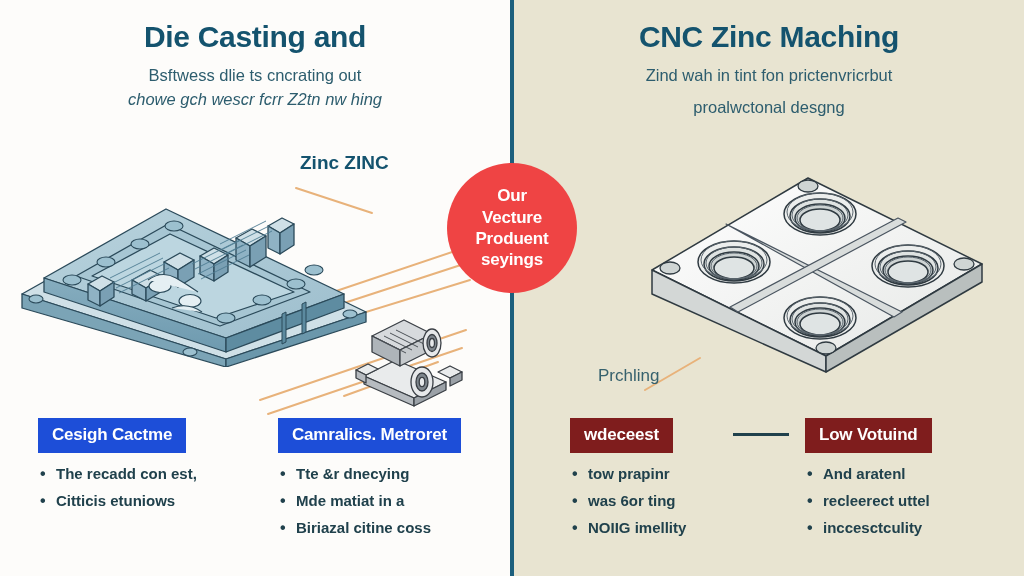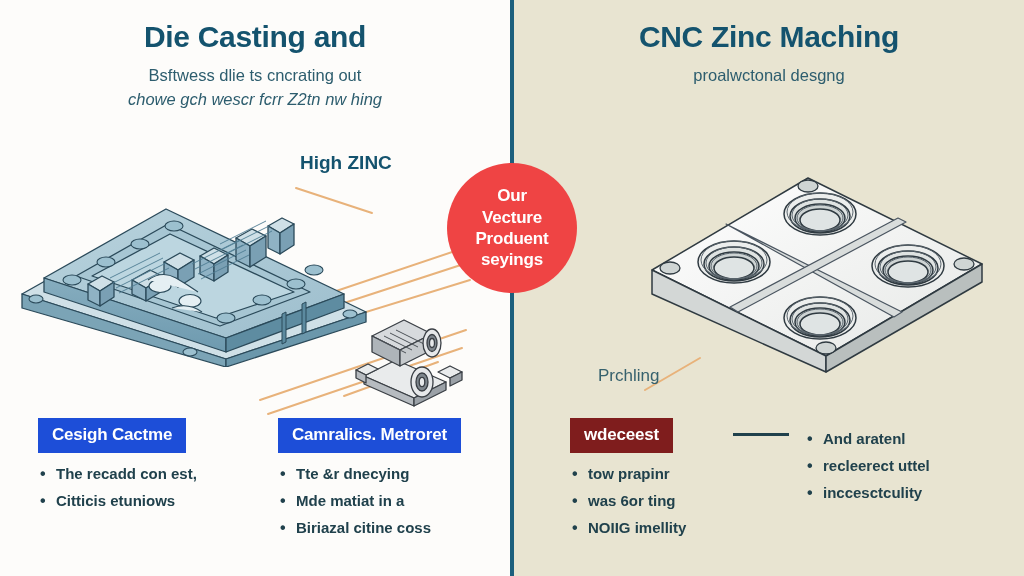--- a/index.html
+++ b/index.html
@@ -310,24 +310,25 @@
   </svg>
 
   <div class="head-block" id="head-left">
     <div class="h-title">Die Casting and</div>
     <div class="h-sub">Bsftwess dlie ts cncrating out</div>
     <div class="h-sub italic">chowe gch wescr fcrr Z2tn nw hing</div>
   </div>
 
   <div class="head-block" id="head-right">
     <div class="h-title">CNC Zinc Maching</div>
+    <div class="h-sub">Zind wah in tint fon prictenvricrbut</div>
     <div class="h-sub">proalwctonal desgng</div>
   </div>
 
-  <div class="callout-label" id="label-high-zinc">High ZINC</div>
+  <div class="callout-label" id="label-high-zinc">Zinc ZINC</div>
   <div class="callout-label" id="label-prchling">Prchling</div>
 
   <div id="badge">
     <div id="badge-text">Our
 Vecture
 Produent
 seyings</div>
   </div>
 
   <div class="col" id="col-a">
@@ -350,20 +351,21 @@
   <div class="col" id="col-c">
     <span class="tag right-style">wdeceest</span>
     <ul class="points">
       <li>tow prapinr</li>
       <li>was 6or ting</li>
       <li>NOIIG imellity</li>
     </ul>
   </div>
 
   <div class="col" id="col-d">
+    <span class="tag right-style">Low Votuind</span>
     <ul class="points">
       <li>And aratenl</li>
       <li>recleerect uttel</li>
       <li>inccesctculity</li>
     </ul>
   </div>
 
   <div id="tag-connector"></div>
 
 </div>

